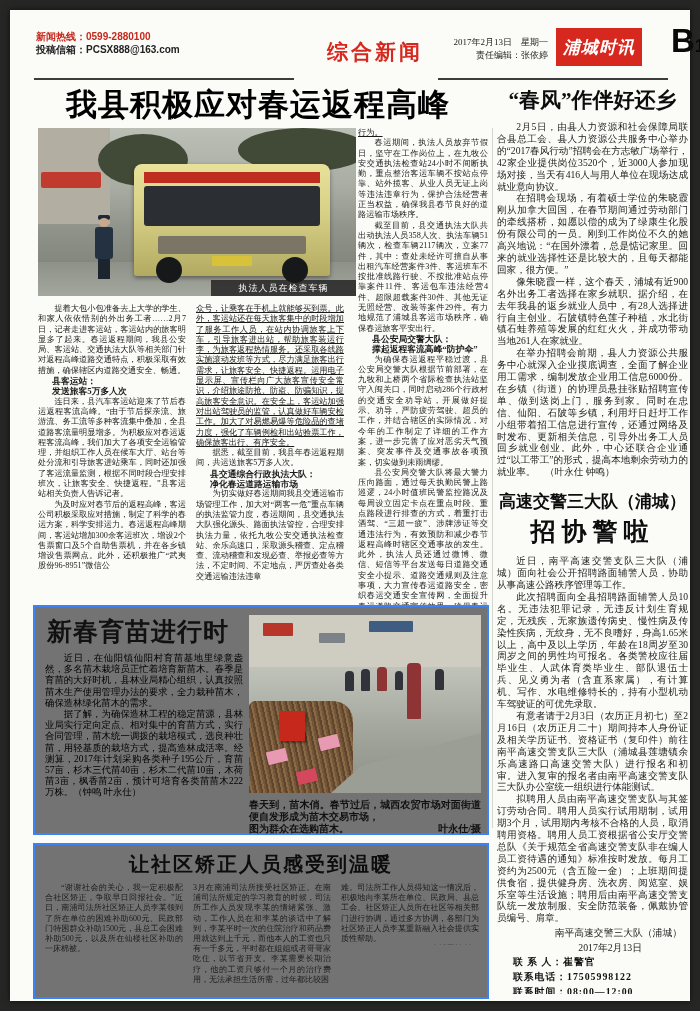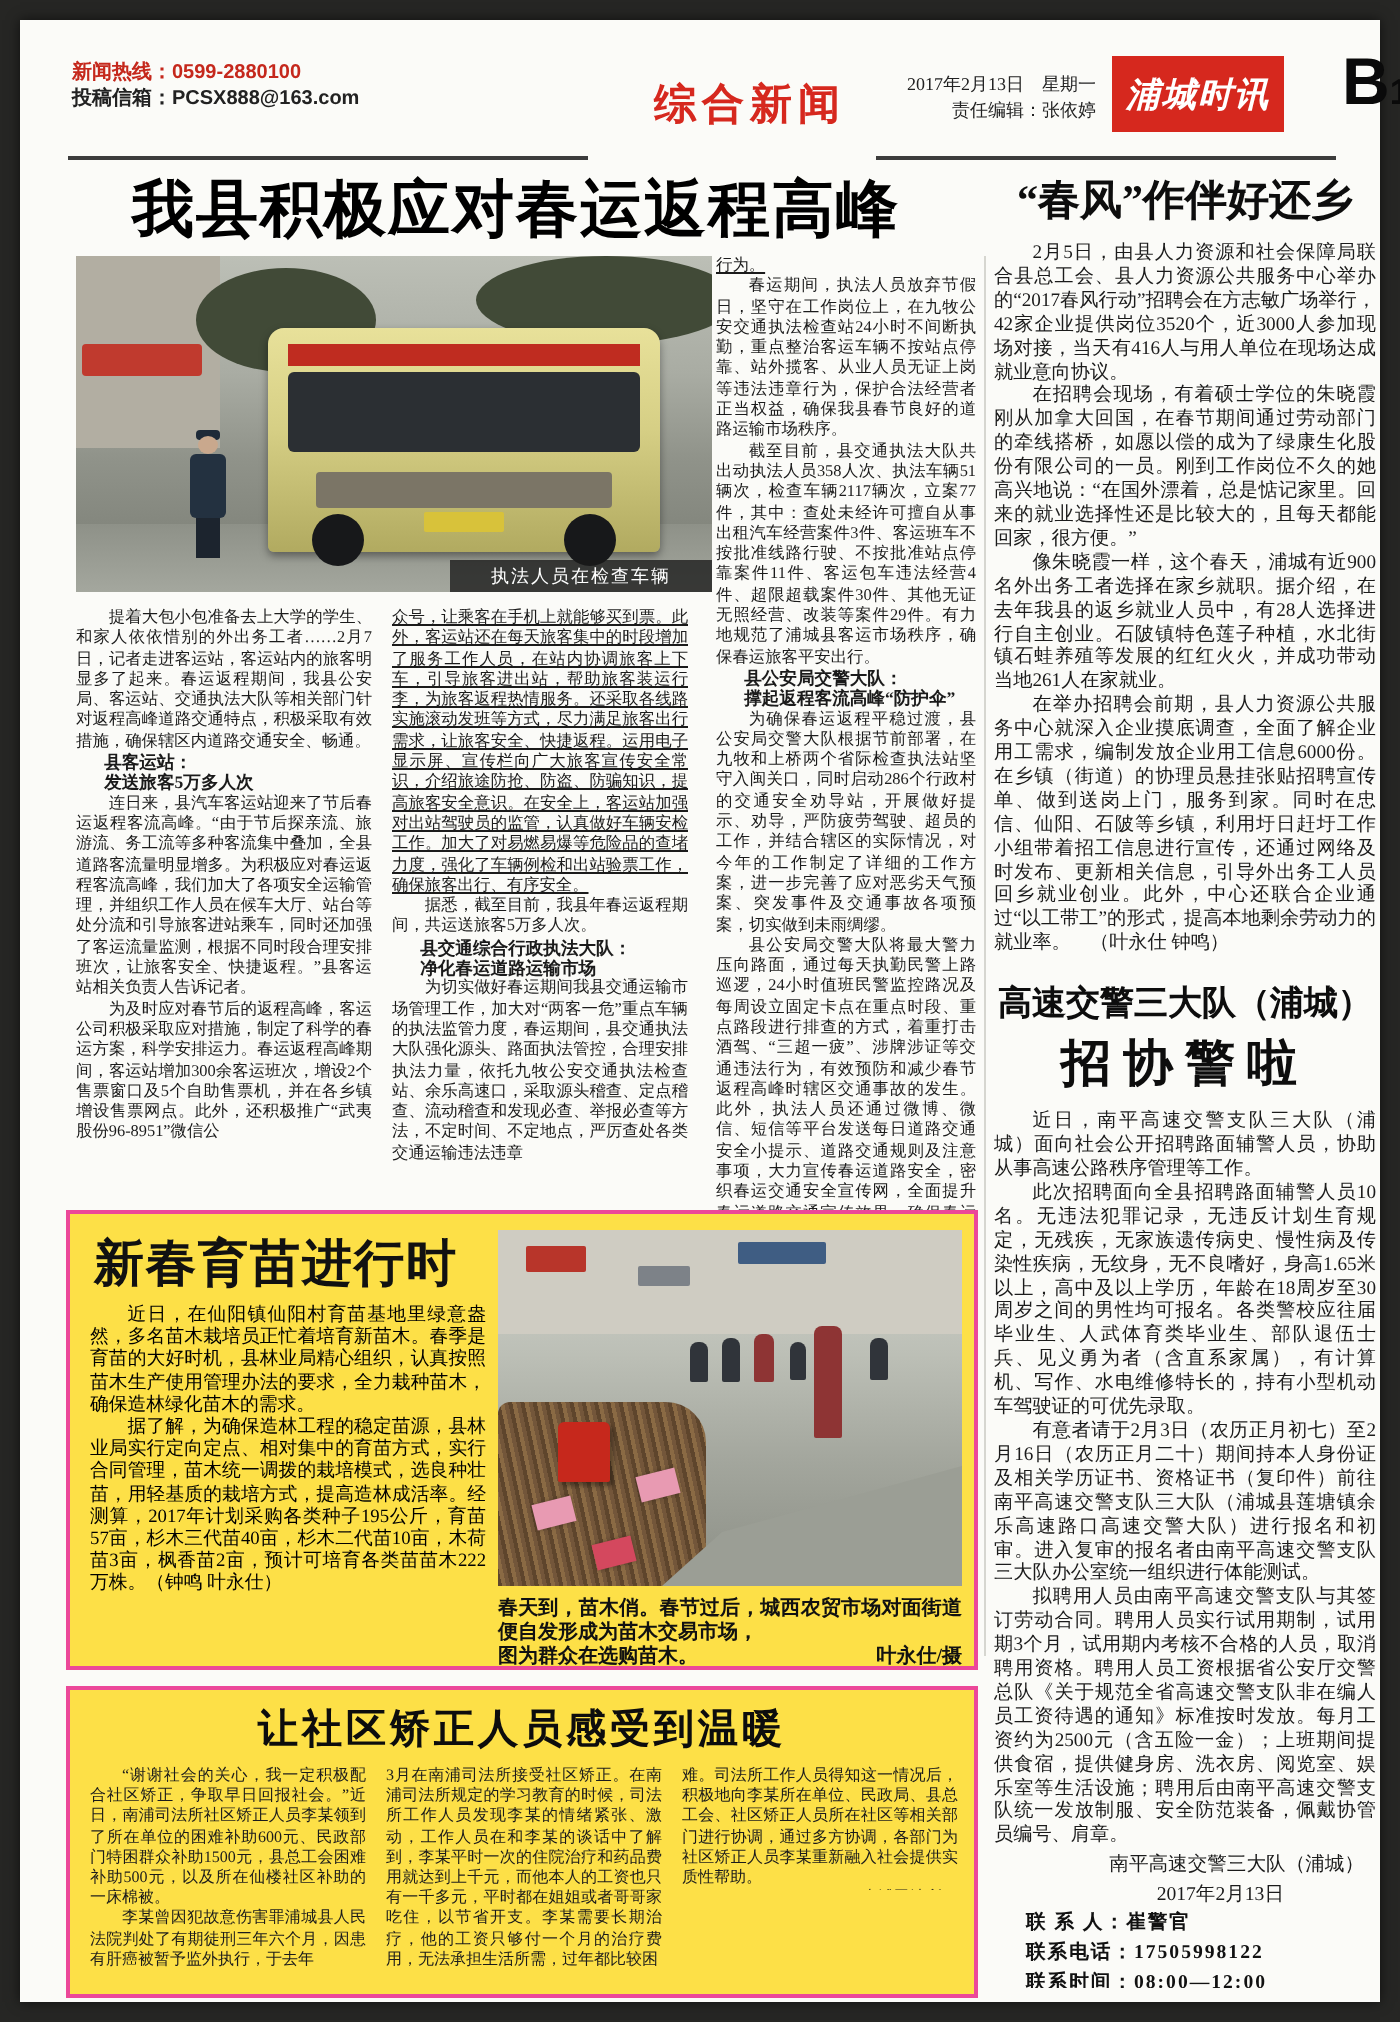--- a/index.html
+++ b/index.html
@@ -52,25 +52,25 @@
   .bp-banner{position:absolute;left:10px;top:8px;width:176px;height:11px;background:#bf2c20;}
   .bp-shield{position:absolute;left:10px;top:22px;width:176px;height:40px;background:#2b2f33;border-radius:3px;}
   .bp-grill{position:absolute;left:24px;top:72px;width:148px;height:18px;background:#7b7566;border-radius:2px;}
   .bp-plate{position:absolute;left:78px;top:92px;width:40px;height:10px;background:#d8c23a;border-radius:1px;}
   .bp-wheel{position:absolute;bottom:-7px;width:26px;height:26px;background:#17181a;border-radius:50%;}
   .bp-officer{position:absolute;left:56px;top:86px;width:20px;height:66px;}
   .bp-head{position:absolute;left:5px;top:4px;width:10px;height:9px;background:#c9a88d;border-radius:50%;}
   .bp-cap{position:absolute;left:4px;top:1px;width:12px;height:5px;background:#1e2a38;border-radius:2px;}
   .bp-coat{position:absolute;left:1px;top:13px;width:18px;height:32px;background:#233140;border-radius:3px;}
   .bp-legs{position:absolute;left:4px;top:45px;width:12px;height:20px;background:#1c242e;}
-  .photo-cap-bar{position:absolute;right:0;bottom:0;width:131px;height:16px;background:rgba(25,25,25,.78);
+  .photo-cap-bar{position:absolute;right:0;bottom:0;width:145px;height:16px;background:rgba(25,25,25,.78);
         color:#fff;font-size:9px;display:flex;align-items:center;justify-content:center;letter-spacing:1px;}
 
   
-  .redbox{border:2px solid #ec4899;background:#fde047;}
+  .redbox{border:2px solid #3b82f6;background:#737373;}
   .boxA{left:23px;top:595px;width:452px;height:226px;}
   .boxA-hl{left:12px;top:8px;font-size:25px;font-weight:900;color:#111;letter-spacing:1px;}
   .boxA-text{left:10px;top:46px;width:198px;height:170px;font-size:9.4px;line-height:11.2px;}
   .boxA-text p{margin:0;text-indent:2em;text-align:justify;}
   .market-photo{left:214px;top:8px;width:232px;height:178px;overflow:hidden;
         background:linear-gradient(#d2d5cd 0%,#bcbfb6 35%,#a3a69d 65%,#8c8f86 100%);}
   .mp-bld{position:absolute;background:#cfccc2;}
   .mp-sign{position:absolute;border-radius:1px;}
   .mp-person{position:absolute;background:#30343a;border-radius:4px 4px 1px 1px;}
   .mp-person.red{background:#8e3434;}
@@ -208,21 +208,20 @@
         <span>图为群众在选购苗木。</span>
         <span>叶永仕/摄</span>
       </div>
     </div>
   </div>
 
   <div class="abs redbox boxB">
     <div class="abs boxB-hl">让社区矫正人员感受到温暖</div>
     <div class="abs boxB-col bB1">
       <p>“谢谢社会的关心，我一定积极配合社区矫正，争取早日回报社会。”近日，南浦司法所社区矫正人员李某领到了所在单位的困难补助600元、民政部门特困群众补助1500元，县总工会困难补助500元，以及所在仙楼社区补助的一床棉被。</p>
-      <p>李某曾因犯故意伤害罪浦城县人民法院判处了有期徒刑三年六个月，因患有肝癌被暂予监外执行，于去年</p>
     </div>
     <div class="abs boxB-col bB2">
       <p class="noind">3月在南浦司法所接受社区矫正。在南浦司法所规定的学习教育的时候，司法所工作人员发现李某的情绪紧张、激动，工作人员在和李某的谈话中了解到，李某平时一次的住院治疗和药品费用就达到上千元，而他本人的工资也只有一千多元，平时都在姐姐或者哥哥家吃住，以节省开支。李某需要长期治疗，他的工资只够付一个月的治疗费用，无法承担生活所需，过年都比较困</p>
     </div>
     <div class="abs boxB-col bB3">
       <p class="noind">难。司法所工作人员得知这一情况后，积极地向李某所在单位、民政局、县总工会、社区矫正人员所在社区等相关部门进行协调，通过多方协调，各部门为社区矫正人员李某重新融入社会提供实质性帮助。</p>
       <p class="noind byline-r">（南浦司法所）</p>
     </div>
   </div>
 

